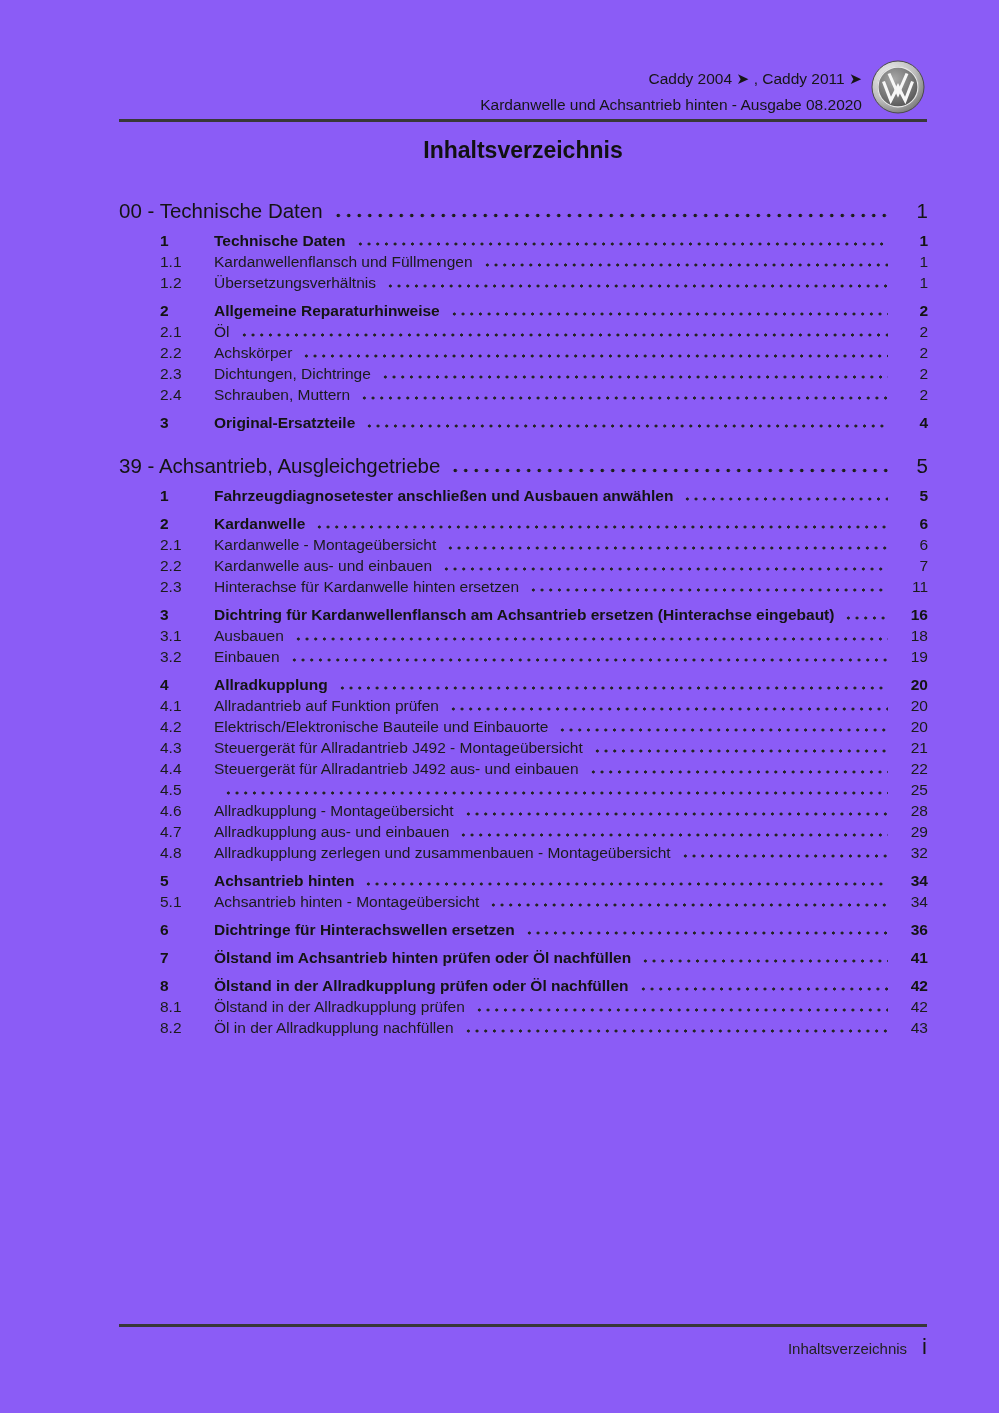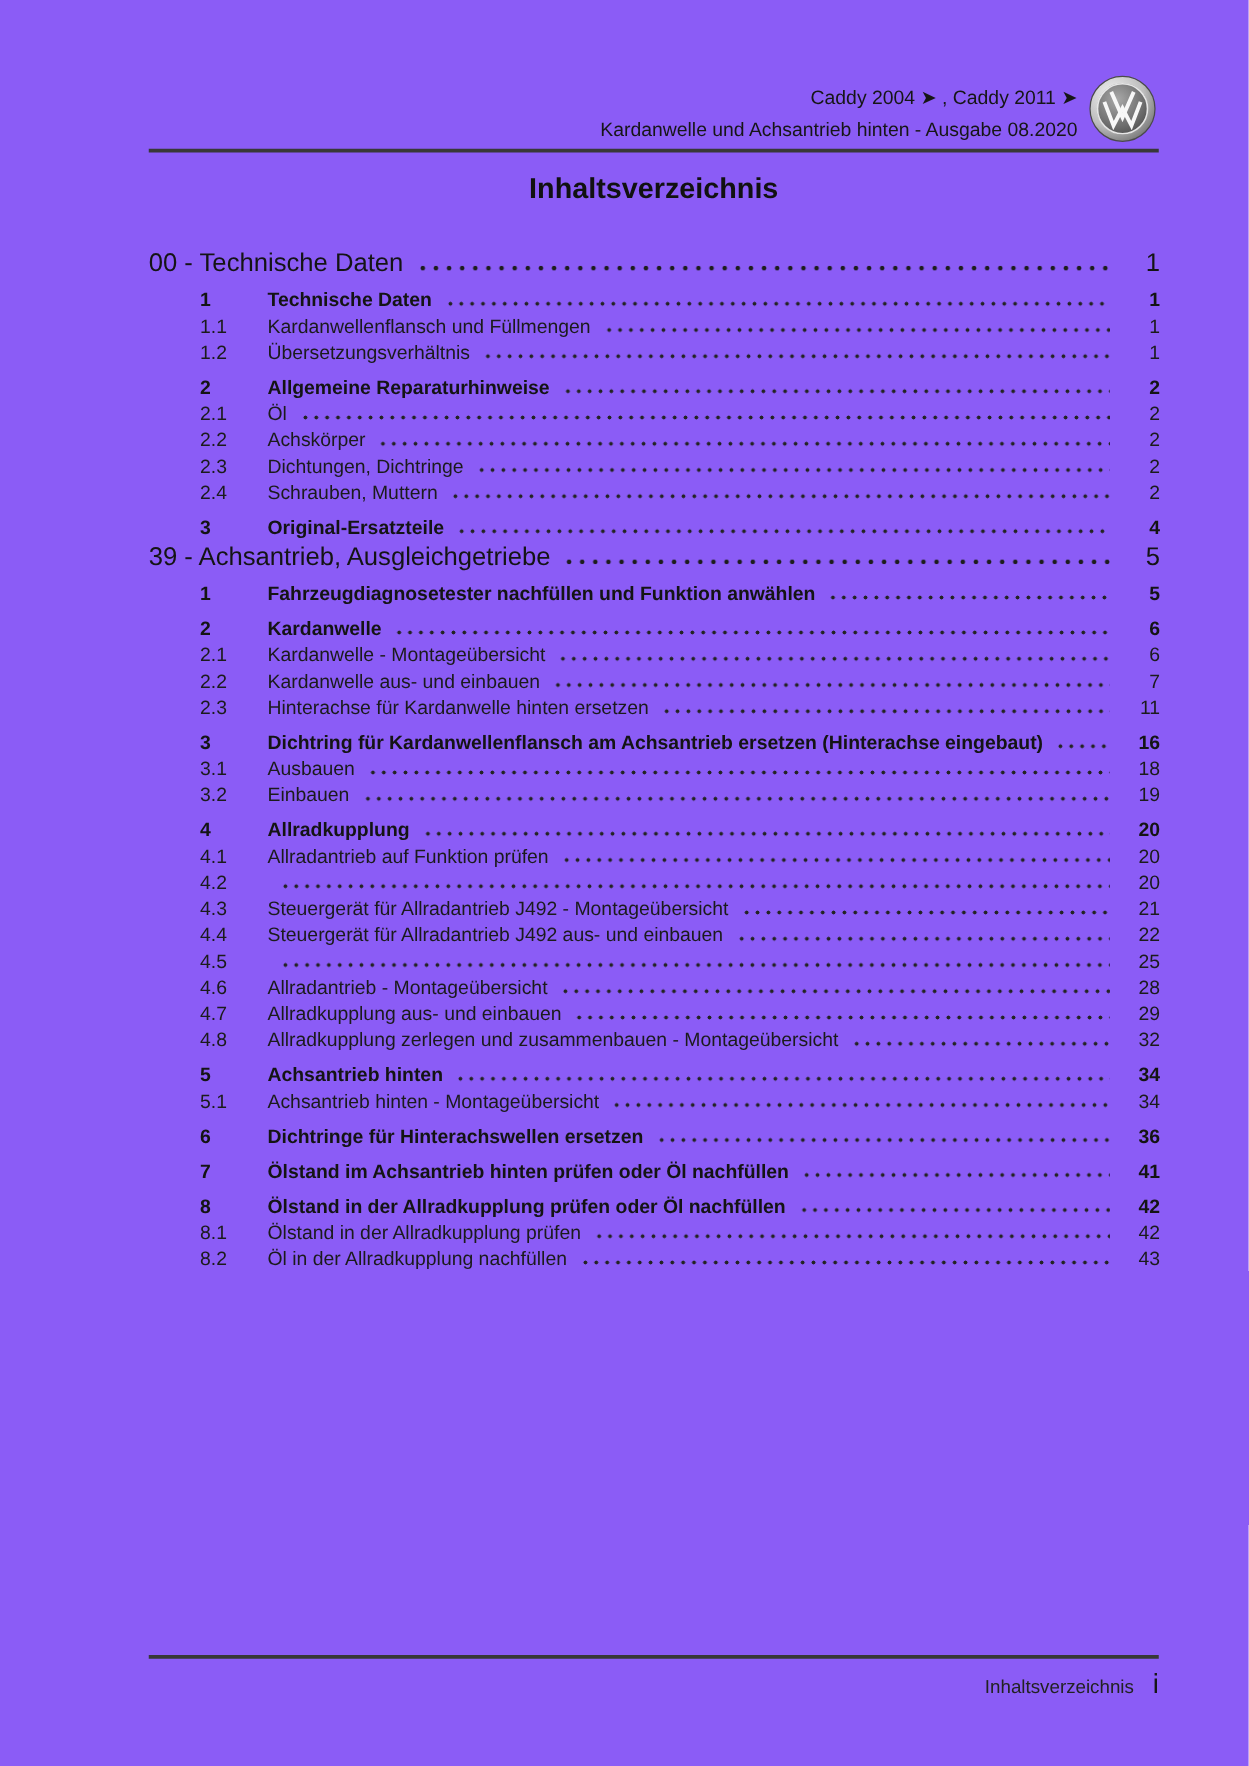--- a/index.html
+++ b/index.html
@@ -14,21 +14,21 @@
   .rule { position:absolute; left:119px; width:808px; height:2.5px; background:#383838; }
   .hdr-rule { top:119px; }
 
   
   .page-title { position:absolute; top:137px; left:119px; width:808px;
                 text-align:center; font-size:23px; font-weight:700; color:#111; }
 
   
   .toc { position:absolute; top:198px; left:119px; width:809px; }
   .row { display:flex; align-items:baseline; white-space:nowrap; }
-  .section-row { font-size:20.5px; line-height:25px; margin-bottom:7px; color:#141414; }
+  .section-row { font-size:20.5px; line-height:25px; margin-top:20px; margin-bottom:7px; color:#141414; }
   .section-row:first-child { margin-top:0; }
   .entry-row { font-size:15.5px; line-height:21px; padding-left:41px; color:#1b1b1b; }
   .entry-row.bold { font-weight:700; margin-top:7px; color:#141414; }
   .num { flex:none; width:54px; }
   .label { flex:none;text-align:right; }
   .sec-title { flex:none; }
   .leader { flex:1; min-width:14px; height:4px; margin:0 12px 0 10px;
             background-image:radial-gradient(circle, #232323 1.35px, transparent 1.8px);
             background-size:8.7px 4px; background-repeat:repeat-x; background-position:left center; }
   .section-row .leader { background-image:radial-gradient(circle, #1d1d1d 1.6px, transparent 2.1px);
@@ -135,21 +135,21 @@
         <span class="leader"></span>
         <span class="page-num">4</span>
       </div>
       <div class="row section-row">
         <span class="sec-title">39 - Achsantrieb, Ausgleichgetriebe</span>
         <span class="leader"></span>
         <span class="page-num">5</span>
       </div>
       <div class="row entry-row bold">
         <span class="num">1</span>
-        <span class="label">Fahrzeugdiagnosetester nachfüllen und Funktion anwählen</span>
+        <span class="label">Fahrzeugdiagnosetester anschließen und Ausbauen anwählen</span>
         <span class="leader"></span>
         <span class="page-num">5</span>
       </div>
       <div class="row entry-row bold">
         <span class="num">2</span>
         <span class="label">Kardanwelle</span>
         <span class="leader"></span>
         <span class="page-num">6</span>
       </div>
       <div class="row entry-row">
@@ -195,20 +195,21 @@
         <span class="page-num">20</span>
       </div>
       <div class="row entry-row">
         <span class="num">4.1</span>
         <span class="label">Allradantrieb auf Funktion prüfen</span>
         <span class="leader"></span>
         <span class="page-num">20</span>
       </div>
       <div class="row entry-row">
         <span class="num">4.2</span>
+        <span class="label">Elektrisch/Elektronische Bauteile und Einbauorte</span>
         <span class="leader"></span>
         <span class="page-num">20</span>
       </div>
       <div class="row entry-row">
         <span class="num">4.3</span>
         <span class="label">Steuergerät für Allradantrieb J492 - Montageübersicht</span>
         <span class="leader"></span>
         <span class="page-num">21</span>
       </div>
       <div class="row entry-row">
@@ -217,21 +218,21 @@
         <span class="leader"></span>
         <span class="page-num">22</span>
       </div>
       <div class="row entry-row">
         <span class="num">4.5</span>
         <span class="leader"></span>
         <span class="page-num">25</span>
       </div>
       <div class="row entry-row">
         <span class="num">4.6</span>
-        <span class="label">Allradantrieb - Montageübersicht</span>
+        <span class="label">Allradkupplung - Montageübersicht</span>
         <span class="leader"></span>
         <span class="page-num">28</span>
       </div>
       <div class="row entry-row">
         <span class="num">4.7</span>
         <span class="label">Allradkupplung aus- und einbauen</span>
         <span class="leader"></span>
         <span class="page-num">29</span>
       </div>
       <div class="row entry-row">

